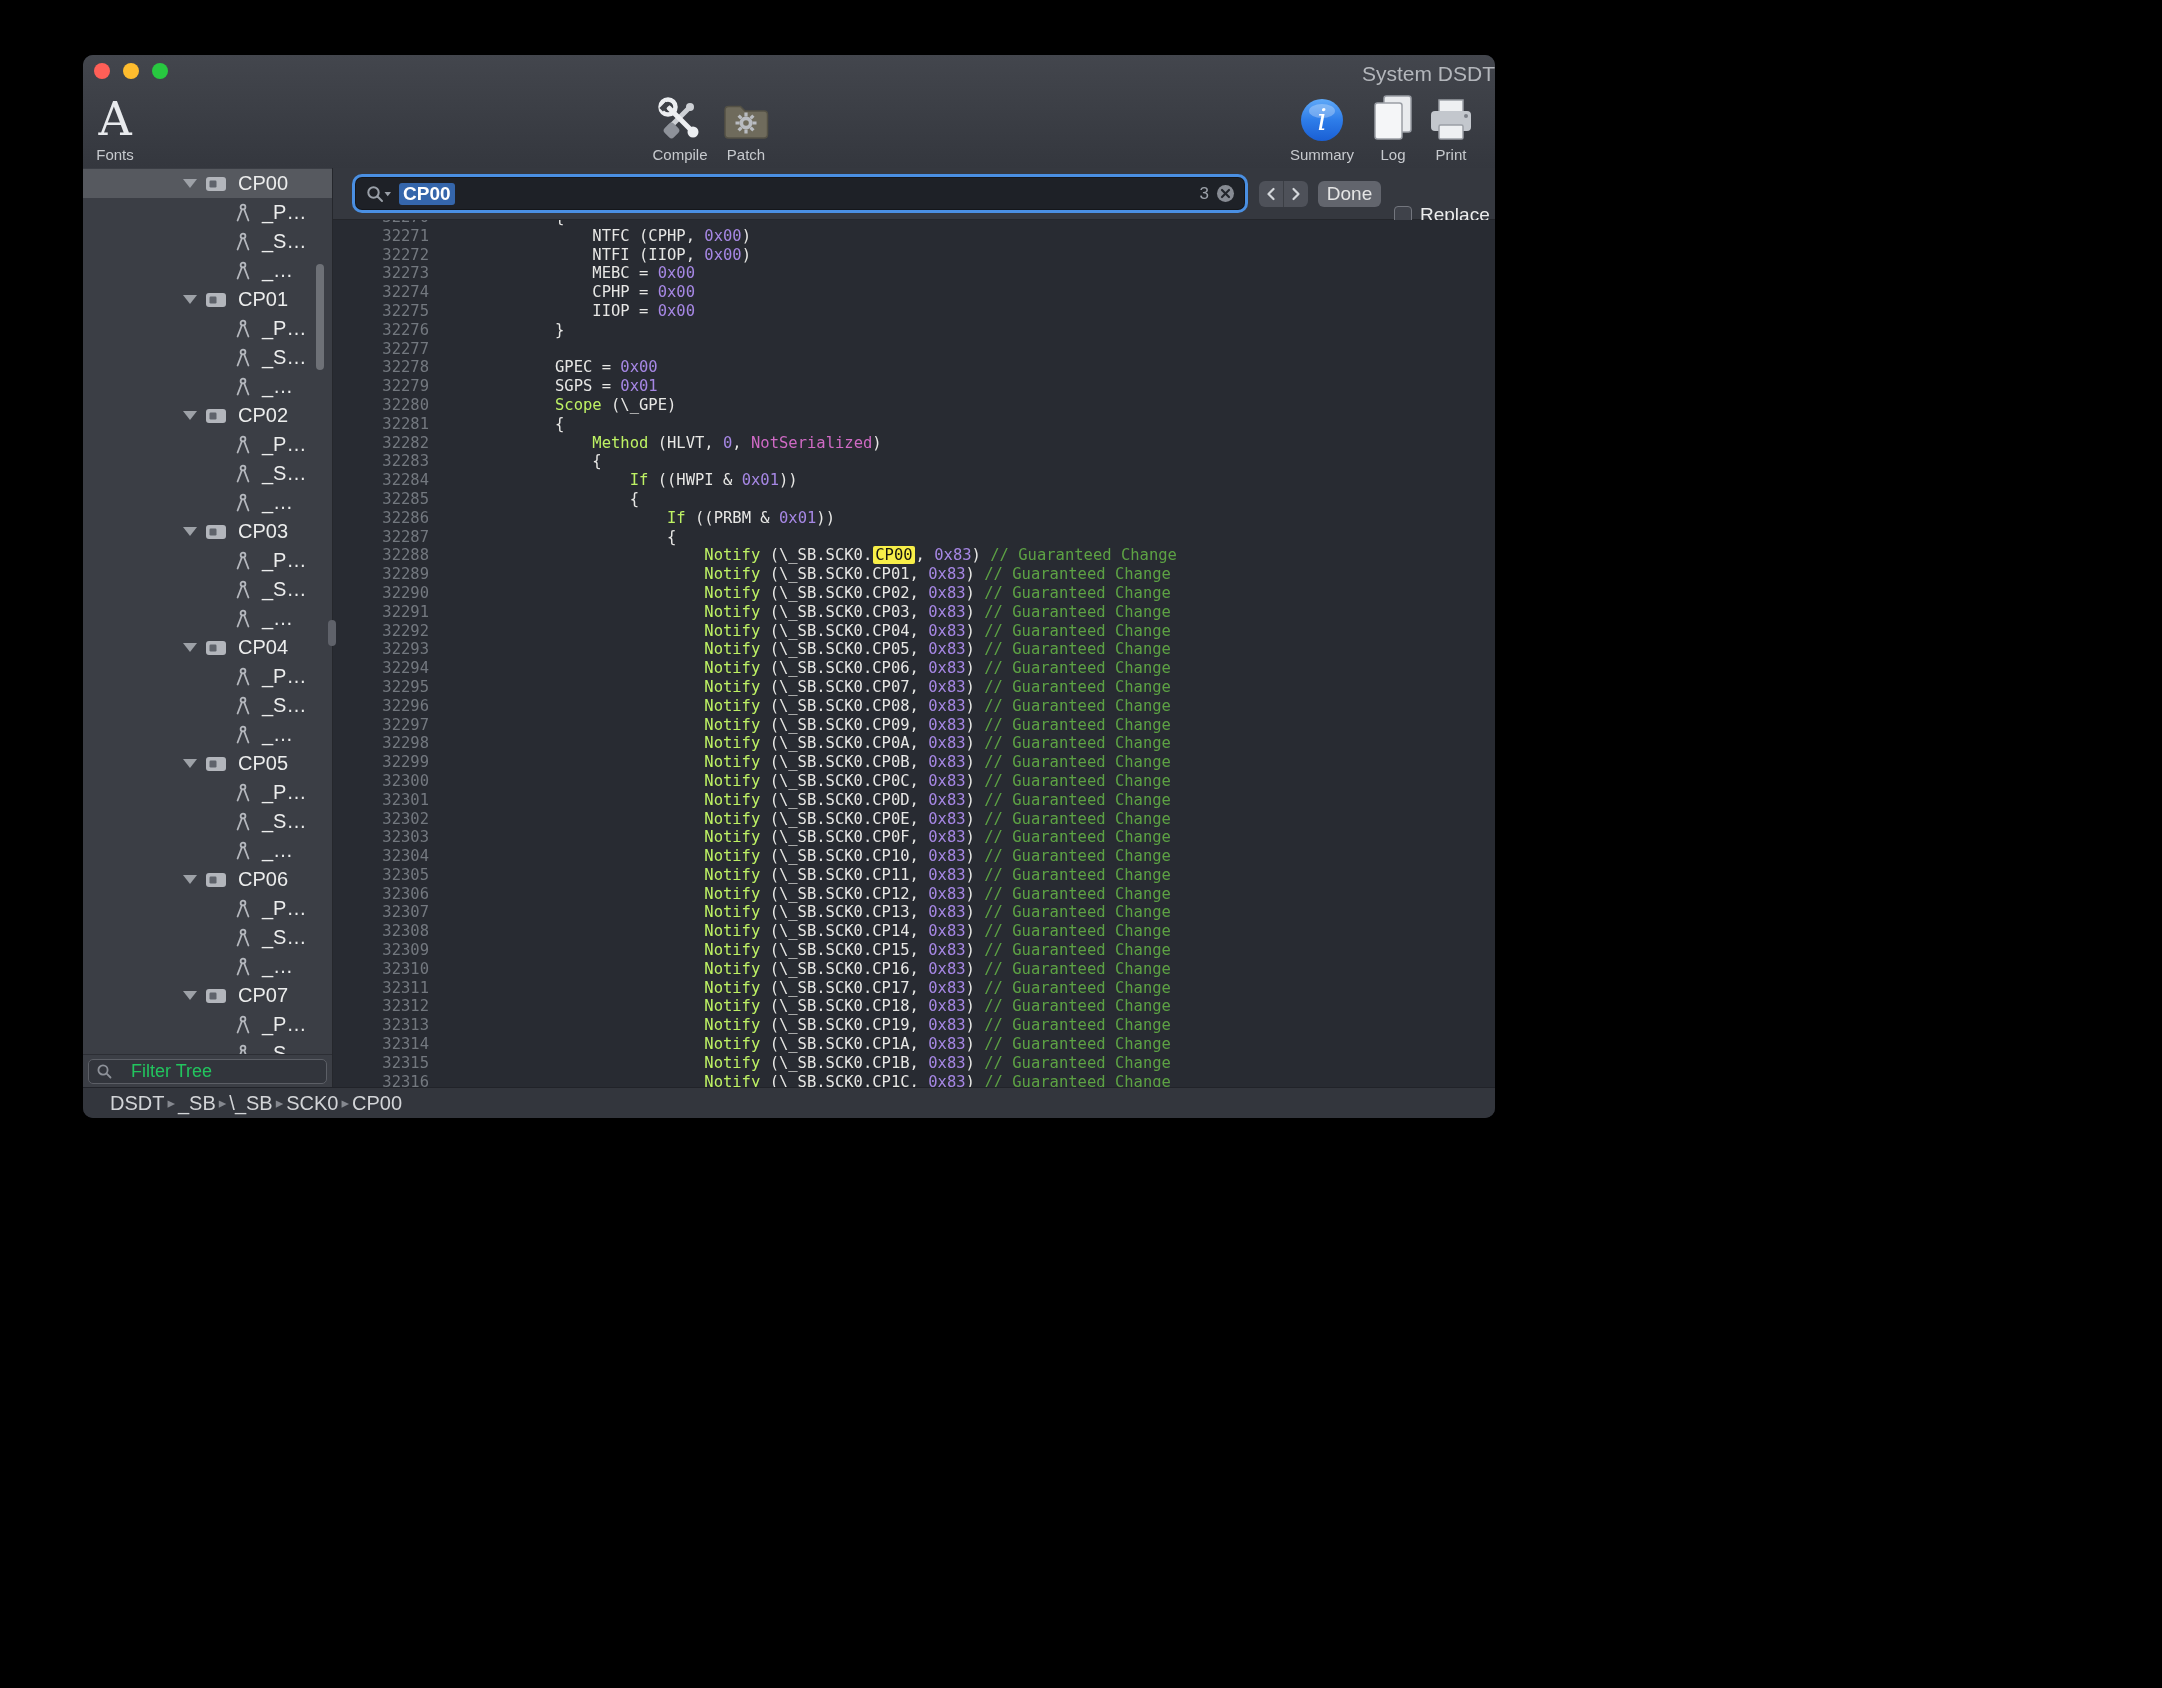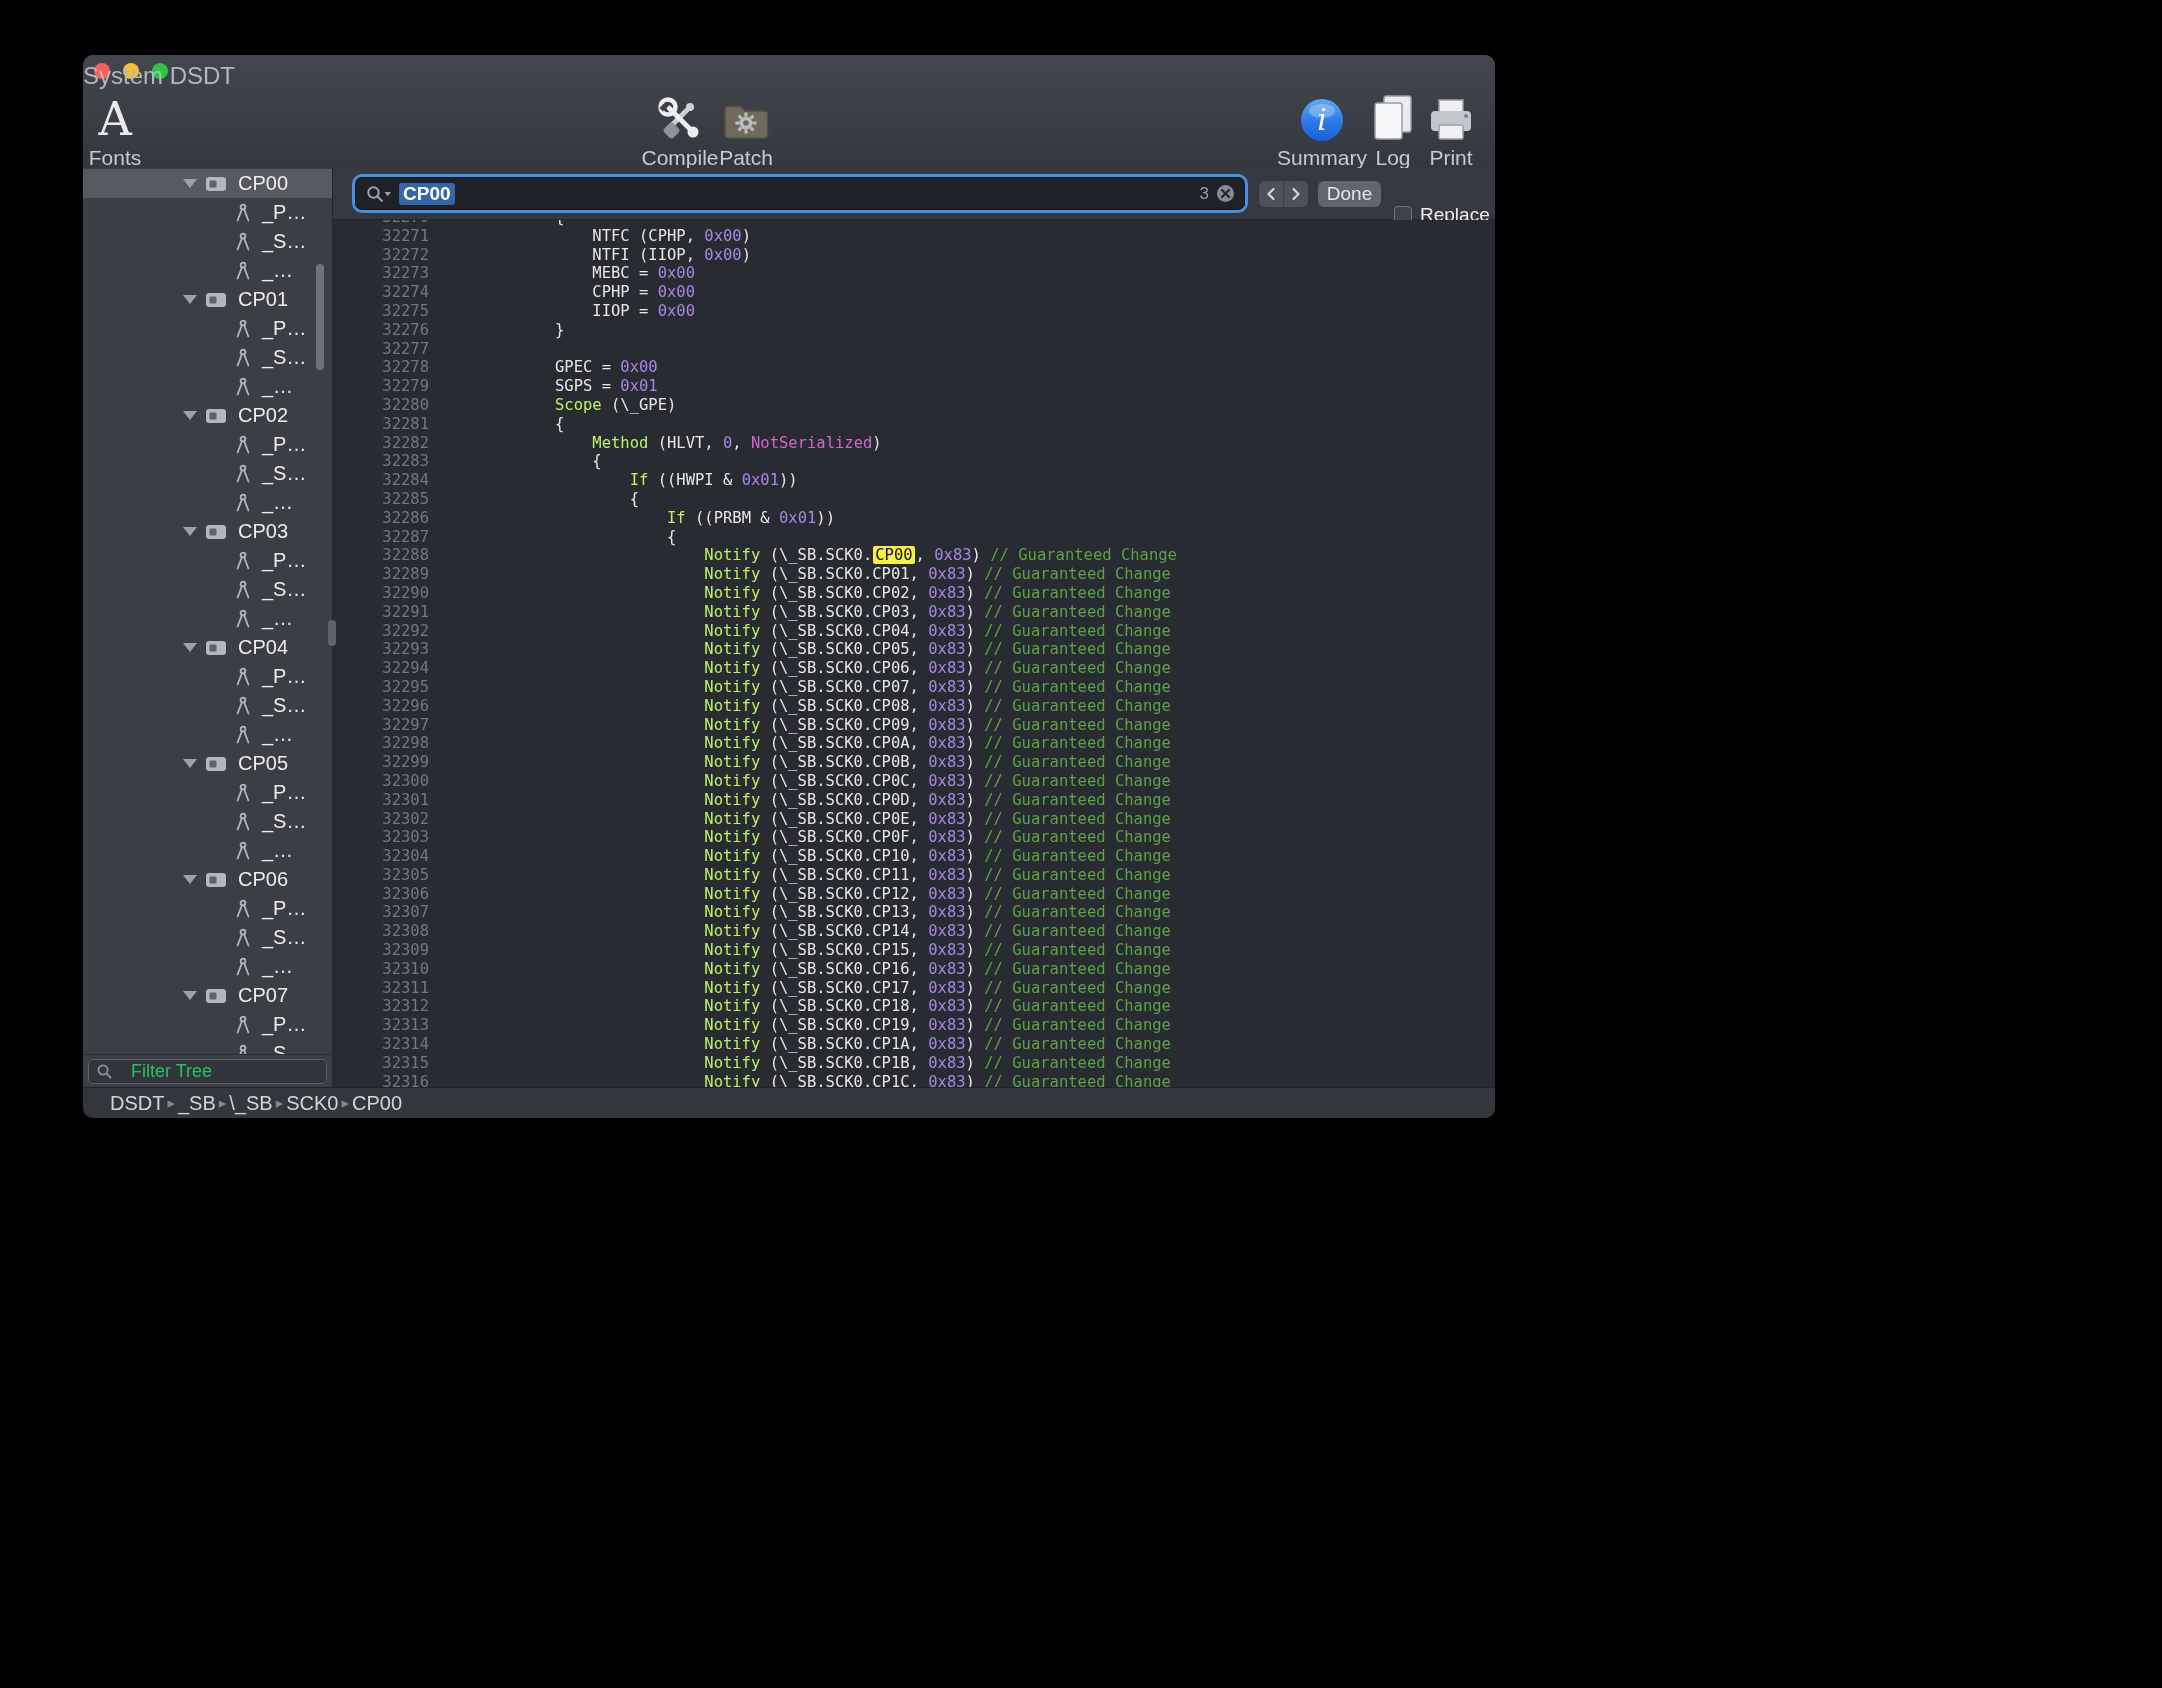--- a/index.html
+++ b/index.html
@@ -6,24 +6,24 @@
   .stage{position:relative;width:2162px;height:1688px;background:#000;overflow:hidden;
          font-family:"Liberation Sans",sans-serif;-webkit-font-smoothing:antialiased;}
   .window{position:absolute;left:83px;top:55px;width:1412px;height:1063px;border-radius:10px;
           background:#2b2e36;overflow:hidden;box-shadow:0 30px 80px rgba(0,0,0,.65);}
   
   .header{position:absolute;top:0;left:0;right:0;height:113px;
           background:linear-gradient(#43464d,#34373e);border-bottom:1px solid #1f2126;}
   .lights{position:absolute;top:8px;left:11px;display:flex;gap:13px;}
   .light{width:16px;height:16px;border-radius:50%;display:inline-block;}
   .l-red{background:#ff5f57;} .l-yellow{background:#febc2e;} .l-green{background:#28c840;}
-  .wtitle{position:absolute;top:7px;left:0;right:0;text-align:left;font-size:24px;color:#b4b7bc;}
+  .wtitle{position:absolute;top:7px;left:0;right:0;text-align:right;font-size:21px;color:#b4b7bc;}
   .tool{position:absolute;top:36px;width:120px;text-align:center;}
   .tool .ticon{height:52px;display:flex;align-items:flex-end;justify-content:center;}
-  .tool .tlbl{margin-top:3px;font-size:21px;color:#c7cacE;}
+  .tool .tlbl{margin-top:3px;font-size:15px;color:#c7cacE;}
   .t-fonts{left:-28px;} .t-compile{left:537px;} .t-patch{left:603px;}
   .t-summary{left:1179px;} .t-log{left:1250px;} .t-print{left:1308px;}
   .fonts-glyph{font-family:"DejaVu Serif",serif;font-size:46px;line-height:48px;color:#e8eaed;}
   
   .wbody{position:absolute;top:113px;bottom:30px;left:0;right:0;display:flex;}
   .sidebar{width:249px;flex:none;position:relative;background:#3b3e45;border-right:1px solid #25272c;}
   .tree{position:absolute;top:0;left:0;right:0;bottom:33px;overflow:hidden;padding-top:1px;}
   .row{height:29px;display:flex;align-items:center;font-size:20px;color:#eceded;}
   .row.sel{background:#56595f;}
   .disclosure{width:0;height:0;border-left:7px solid transparent;border-right:7px solid transparent;

